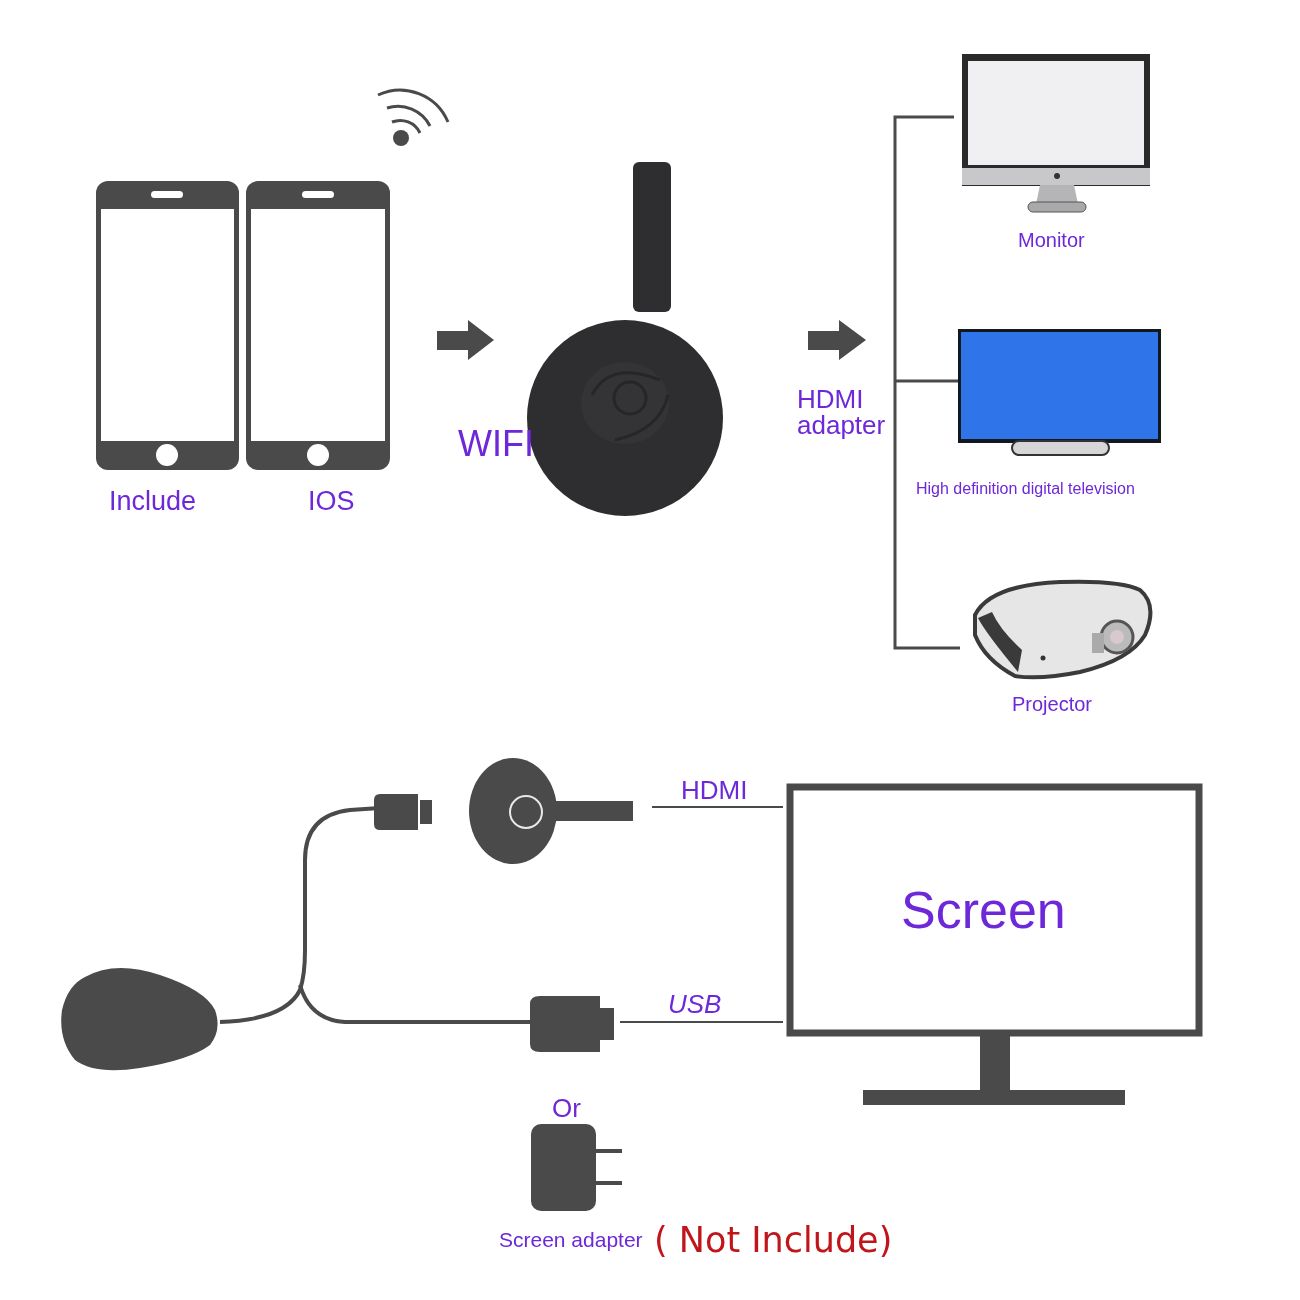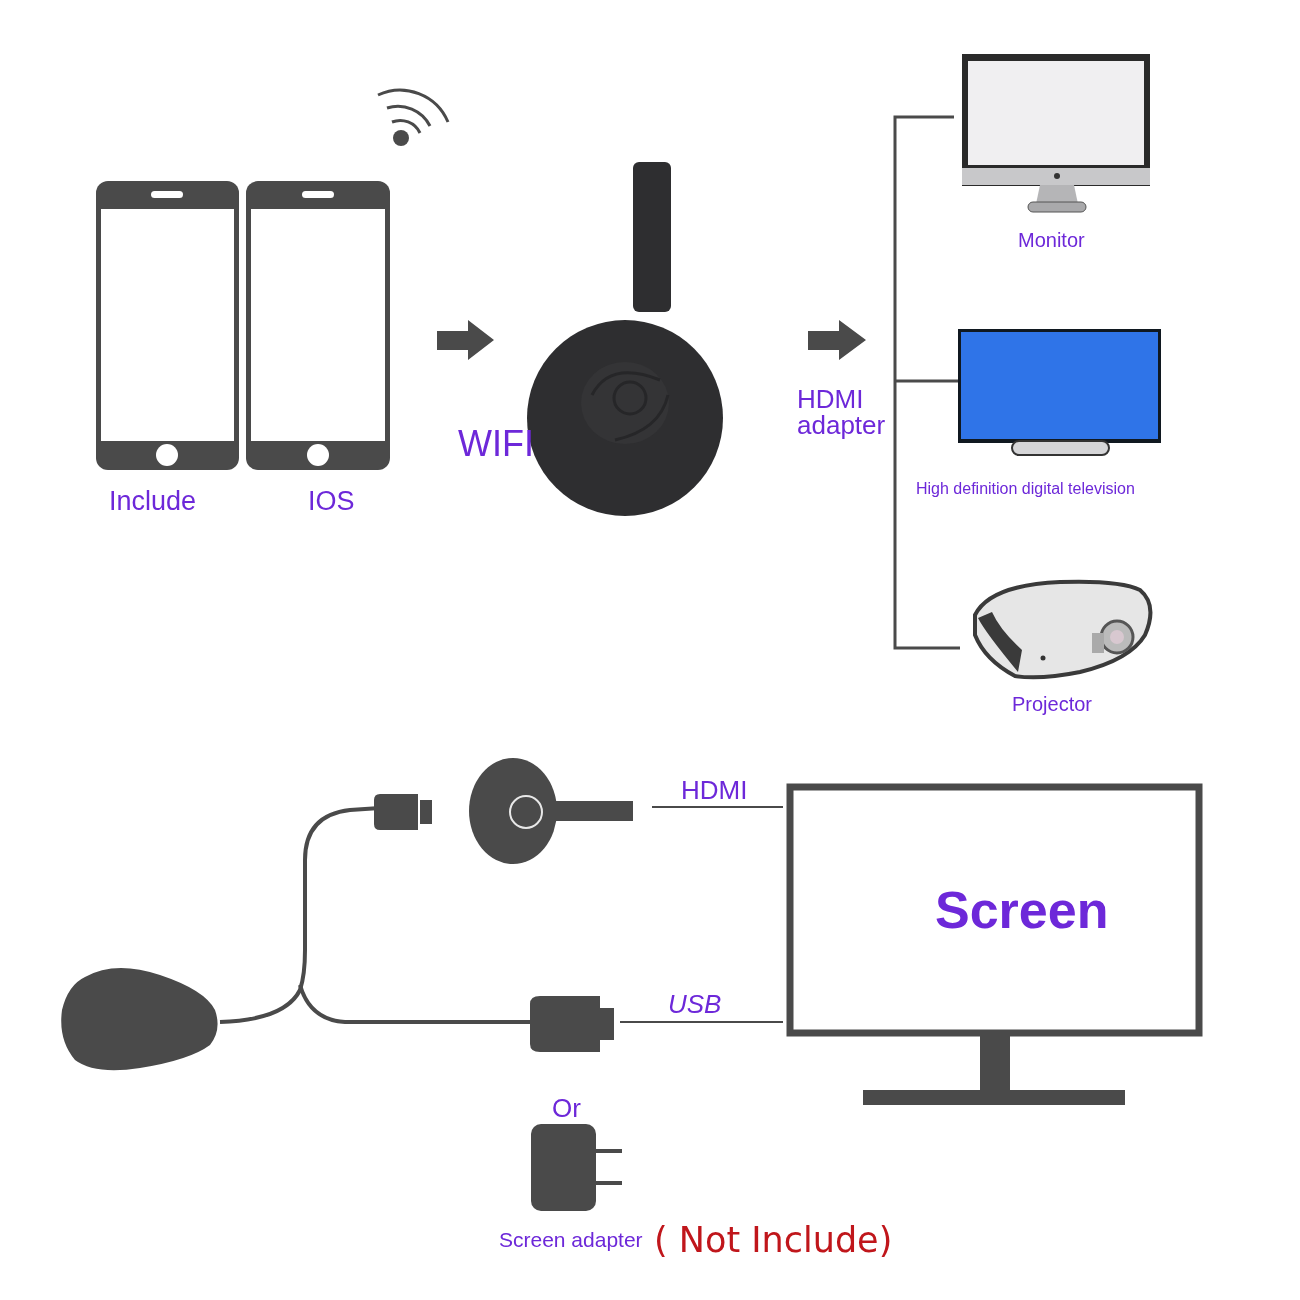--- a/index.html
+++ b/index.html
@@ -128,17 +128,17 @@
 
     <g fill="#4a4a4a">
       <rect x="531" y="1124" width="65" height="87" rx="10"></rect>
       <rect x="596" y="1149" width="26" height="4"></rect>
       <rect x="596" y="1181" width="26" height="4"></rect>
     </g>
   </svg>
 
   <div class="lbl" style="left:681px;top:775px;font-size:26px;">HDMI</div>
   <div class="lbl" style="left:668px;top:989px;font-size:26px;font-style:italic;">USB</div>
-  <div class="lbl" style="left:901px;top:880px;font-size:52px;font-weight:bold;margin-left:34px;">Screen</div>
+  <div class="lbl" style="left:901px;top:880px;font-size:52px;font-weight:normal;">Screen</div>
   <div class="lbl" style="left:552px;top:1073px;font-size:26px;margin-top:20px;">Or</div>
   <div class="lbl" style="left:499px;top:1228px;font-size:21px;">Screen adapter</div>
   <div class="lbl" style="left:654px;top:1220px;font-size:35px;font-weight:normal;color:#c0161b;font-family:'DejaVu Sans', sans-serif;">( Not Include)</div>
 </div>
 
 </body></html>

